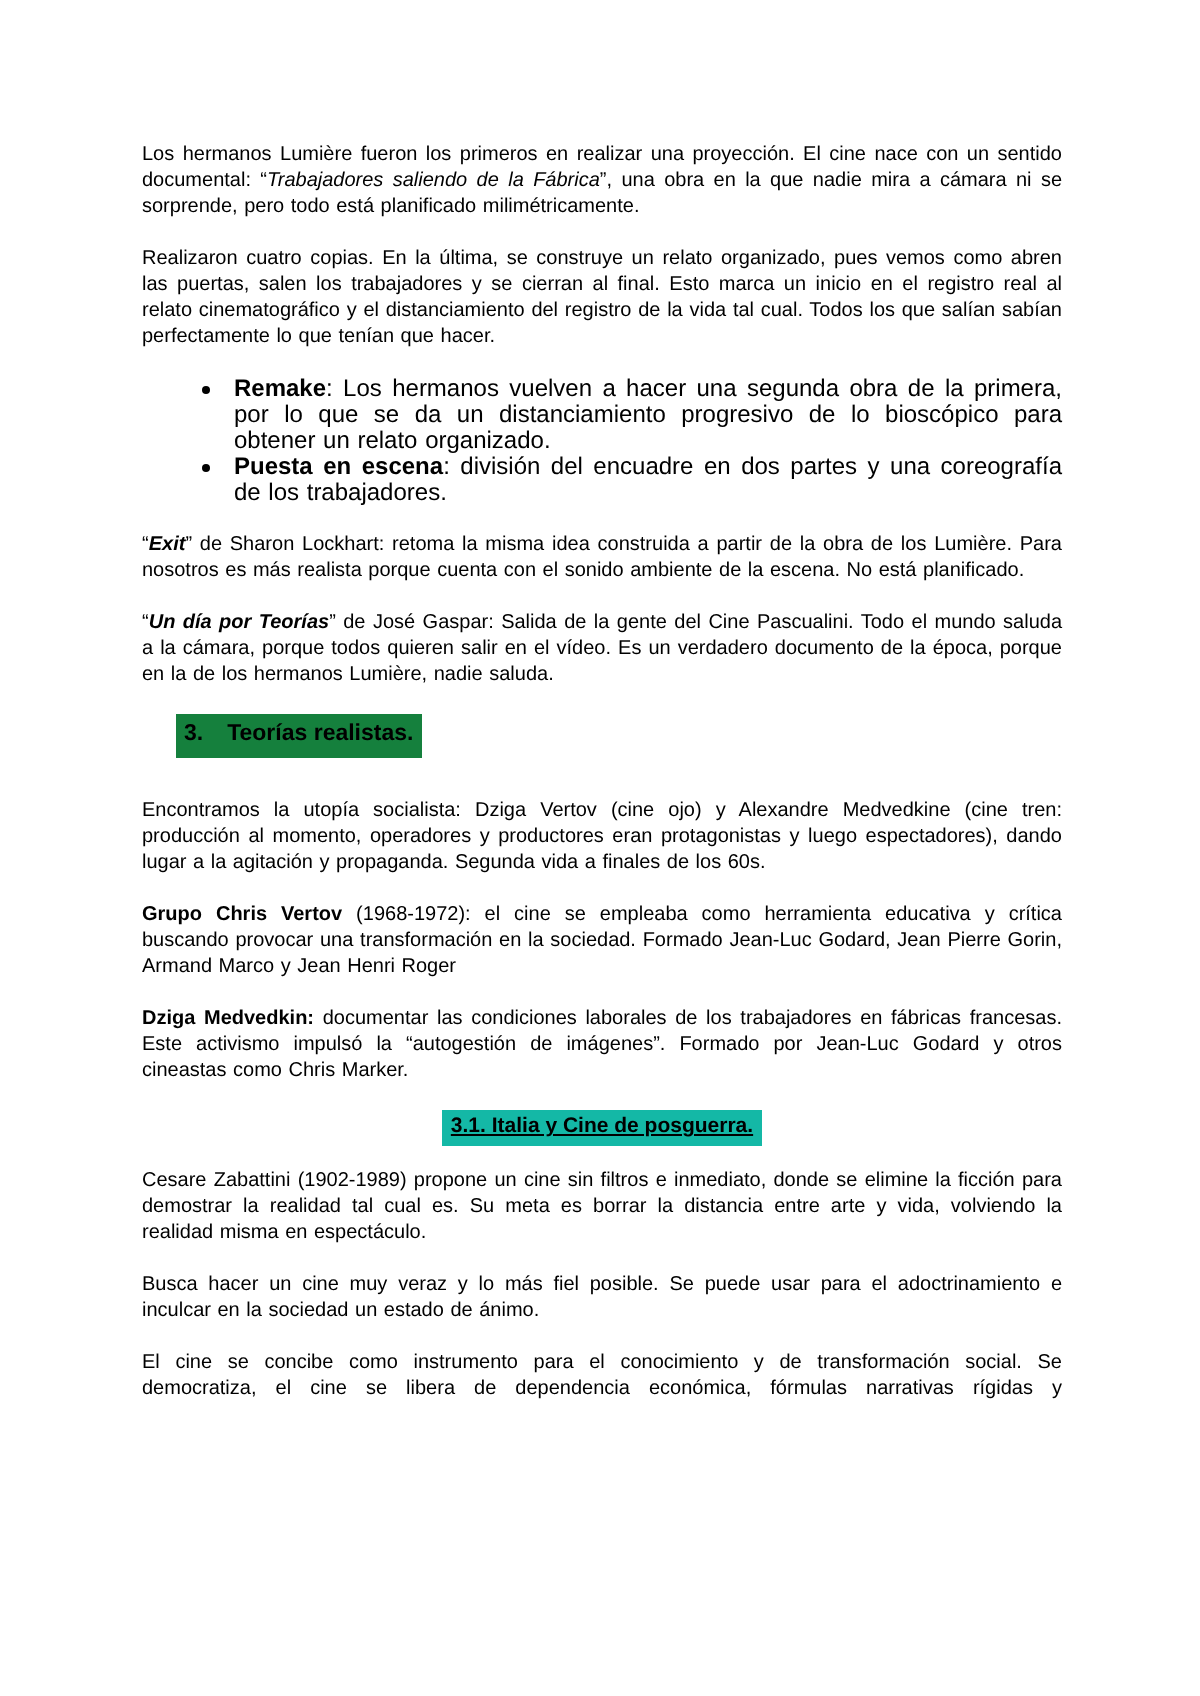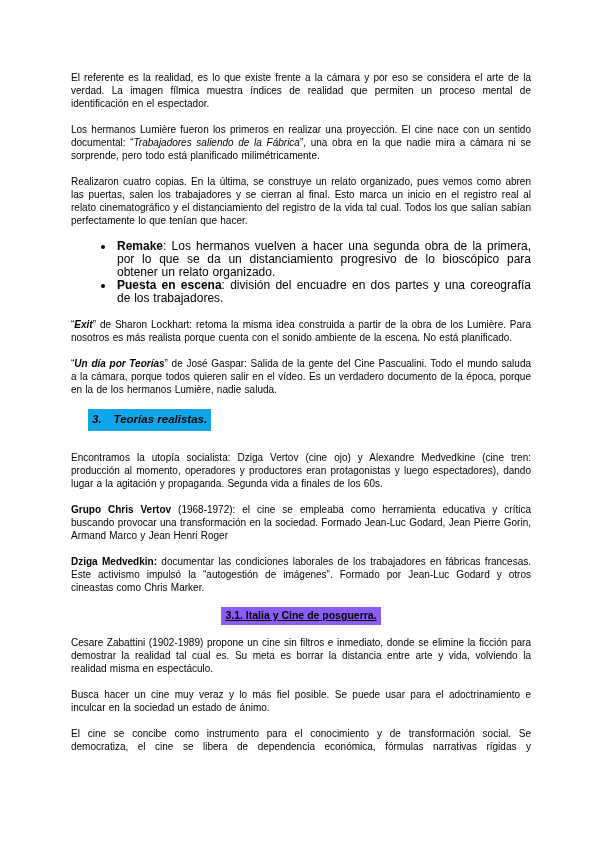--- a/index.html
+++ b/index.html
@@ -60,44 +60,43 @@
     display: inline-block;
     padding: 1px 4px 2px 4px;
   }
   .h2-title { text-decoration: underline; }
 </style>
 </head>
 <body>
 
 <div class="page">
 
-  <p class="para"><span>El referente es la realidad, es lo que existe frente a la cámara y por eso se considera el arte de la verdad. La imagen fílmica muestra índices de realidad que permiten un proceso mental de identificación en el espectador.</span></p>
 
   <p class="para"><span>Los hermanos Lumière fueron los primeros en realizar una proyección. El cine nace con un sentido documental: “</span><span class="i">Trabajadores saliendo de la Fábrica</span><span>”, una obra en la que nadie mira a cámara ni se sorprende, pero todo está planificado milimétricamente.</span></p>
 
   <p class="para"><span>Realizaron cuatro copias. En la última, se construye un relato organizado, pues vemos como abren las puertas, salen los trabajadores y se cierran al final. Esto marca un inicio en el registro real al relato cinematográfico y el distanciamiento del registro de la vida tal cual. Todos los que salían sabían perfectamente lo que tenían que hacer.</span></p>
 
   <ul class="doc-list">
     <li><span class="b">Remake</span><span>: Los hermanos vuelven a hacer una segunda obra de la primera, por lo que se da un distanciamiento progresivo de lo bioscópico para obtener un relato organizado.</span></li>
     <li><span class="b">Puesta en escena</span><span>: división del encuadre en dos partes y una coreografía de los trabajadores.</span></li>
   </ul>
 
   <p class="para"><span>“</span><span class="bi">Exit</span><span>” de Sharon Lockhart: retoma la misma idea construida a partir de la obra de los Lumière. Para nosotros es más realista porque cuenta con el sonido ambiente de la escena. No está planificado.</span></p>
 
   <p class="para"><span>“</span><span class="bi">Un día por Teorías</span><span>” de José Gaspar:  Salida de la gente del Cine Pascualini. Todo el mundo saluda a la cámara, porque todos quieren salir en el vídeo. Es un verdadero documento de la época, porque en la de los hermanos Lumière, nadie saluda.</span></p>
 
-  <h1 class="h1"><span class="h1-hl" style="background-color: #0ea5e9; font-style: italic;"><span>3.</span><span class="h1-title">Teorías realistas.</span></span></h1>
+  <h1 class="h1"><span class="h1-hl" style="background-color: #15803d;"><span>3.</span><span class="h1-title">Teorías realistas.</span></span></h1>
 
   <p class="para"><span>Encontramos la utopía socialista: Dziga Vertov (cine ojo) y Alexandre Medvedkine (cine tren: producción al momento, operadores y productores eran protagonistas y luego espectadores), dando lugar a la agitación y propaganda. Segunda vida a finales de los 60s.</span></p>
 
   <p class="para"><span class="b">Grupo Chris Vertov</span><span> (1968-1972): el cine se empleaba como herramienta educativa y crítica buscando provocar una transformación en la sociedad. Formado Jean-Luc Godard, Jean Pierre Gorin, Armand Marco y Jean Henri Roger</span></p>
 
   <p class="para"><span class="b">Dziga Medvedkin:</span><span> documentar las condiciones laborales de los trabajadores en fábricas francesas. Este activismo impulsó la “autogestión de imágenes”. Formado por Jean-Luc Godard y otros cineastas como Chris Marker.</span></p>
 
-  <h2 class="h2"><span class="h2-hl" style="background-color: #8b5cf6;"><span class="h2-title">3.1. Italia y Cine de posguerra.</span></span></h2>
+  <h2 class="h2"><span class="h2-hl" style="background-color: #14b8a6;"><span class="h2-title">3.1. Italia y Cine de posguerra.</span></span></h2>
 
   <p class="para"><span>Cesare Zabattini (1902-1989) propone un cine sin filtros e inmediato, donde se elimine la ficción para demostrar la realidad tal cual es. Su meta es borrar la distancia entre arte y vida, volviendo la realidad misma en espectáculo.</span></p>
 
   <p class="para"><span>Busca hacer un cine muy veraz y lo más fiel posible. Se puede usar para el adoctrinamiento e inculcar en la sociedad un estado de ánimo.</span></p>
 
   <p class="para cont"><span>El cine se concibe como instrumento para el conocimiento y de transformación social. Se democratiza, el cine se libera de dependencia económica, fórmulas narrativas rígidas y</span></p>
 
 </div>
 
 </body></html>

